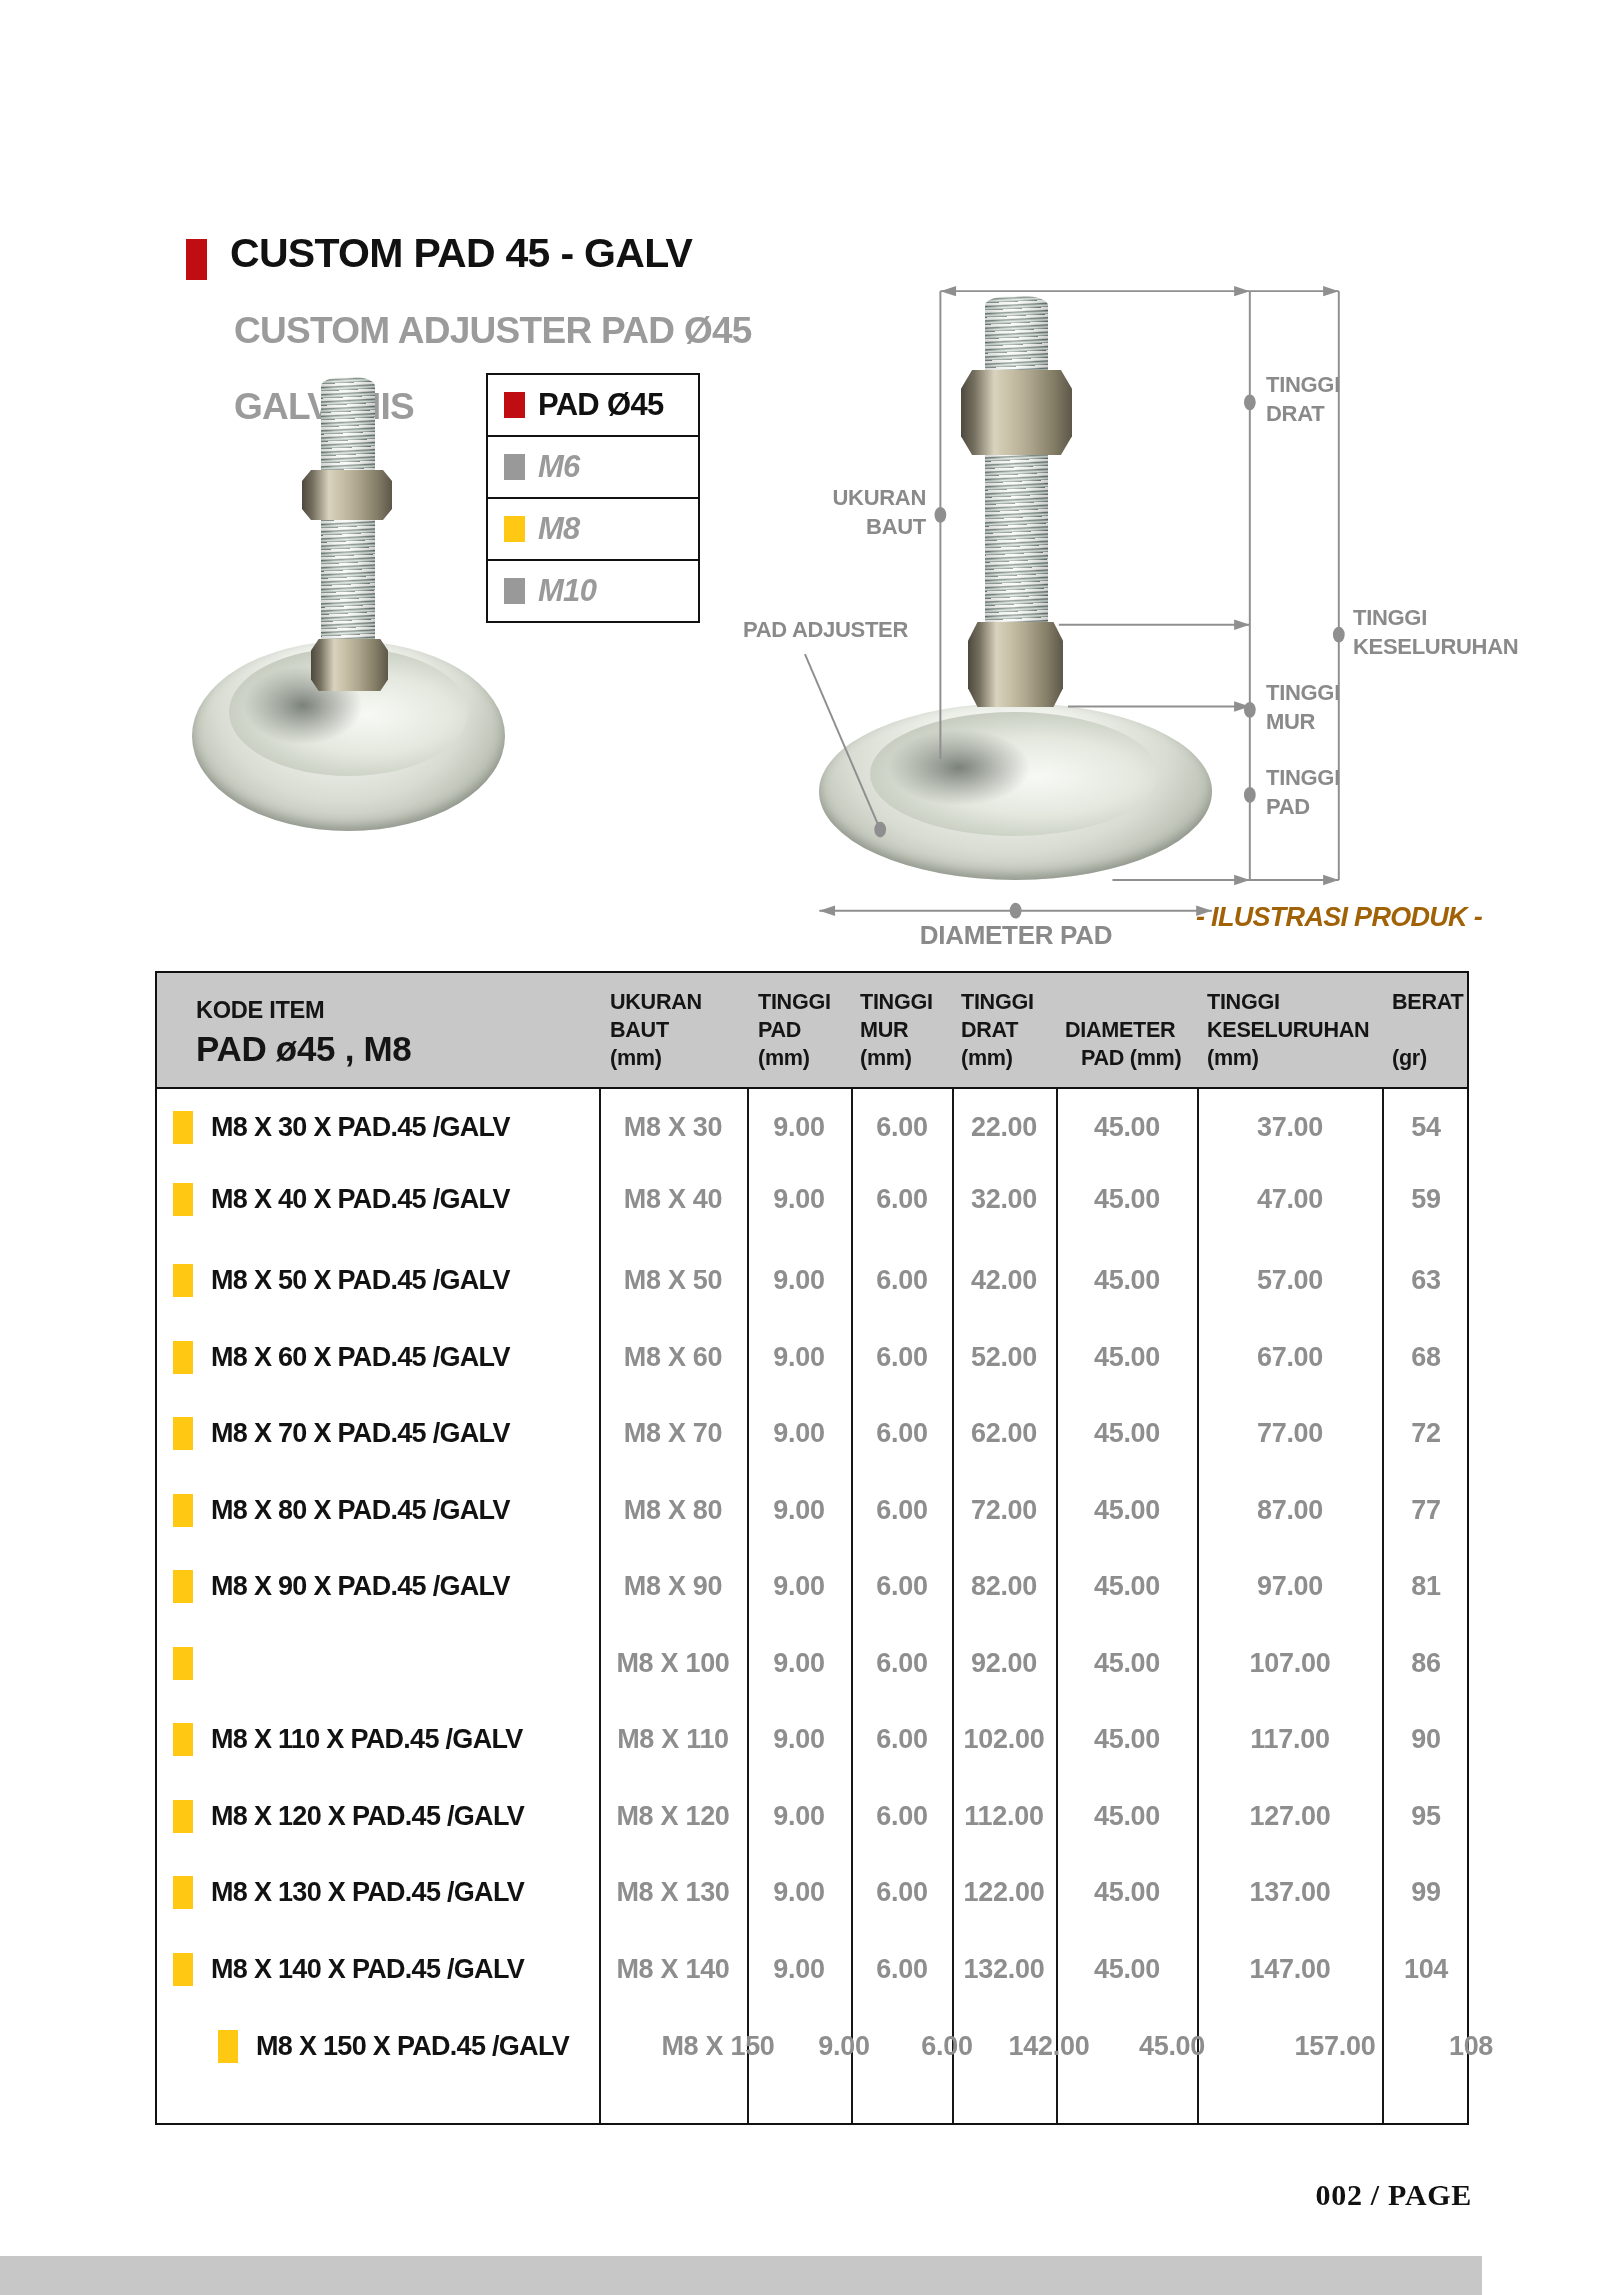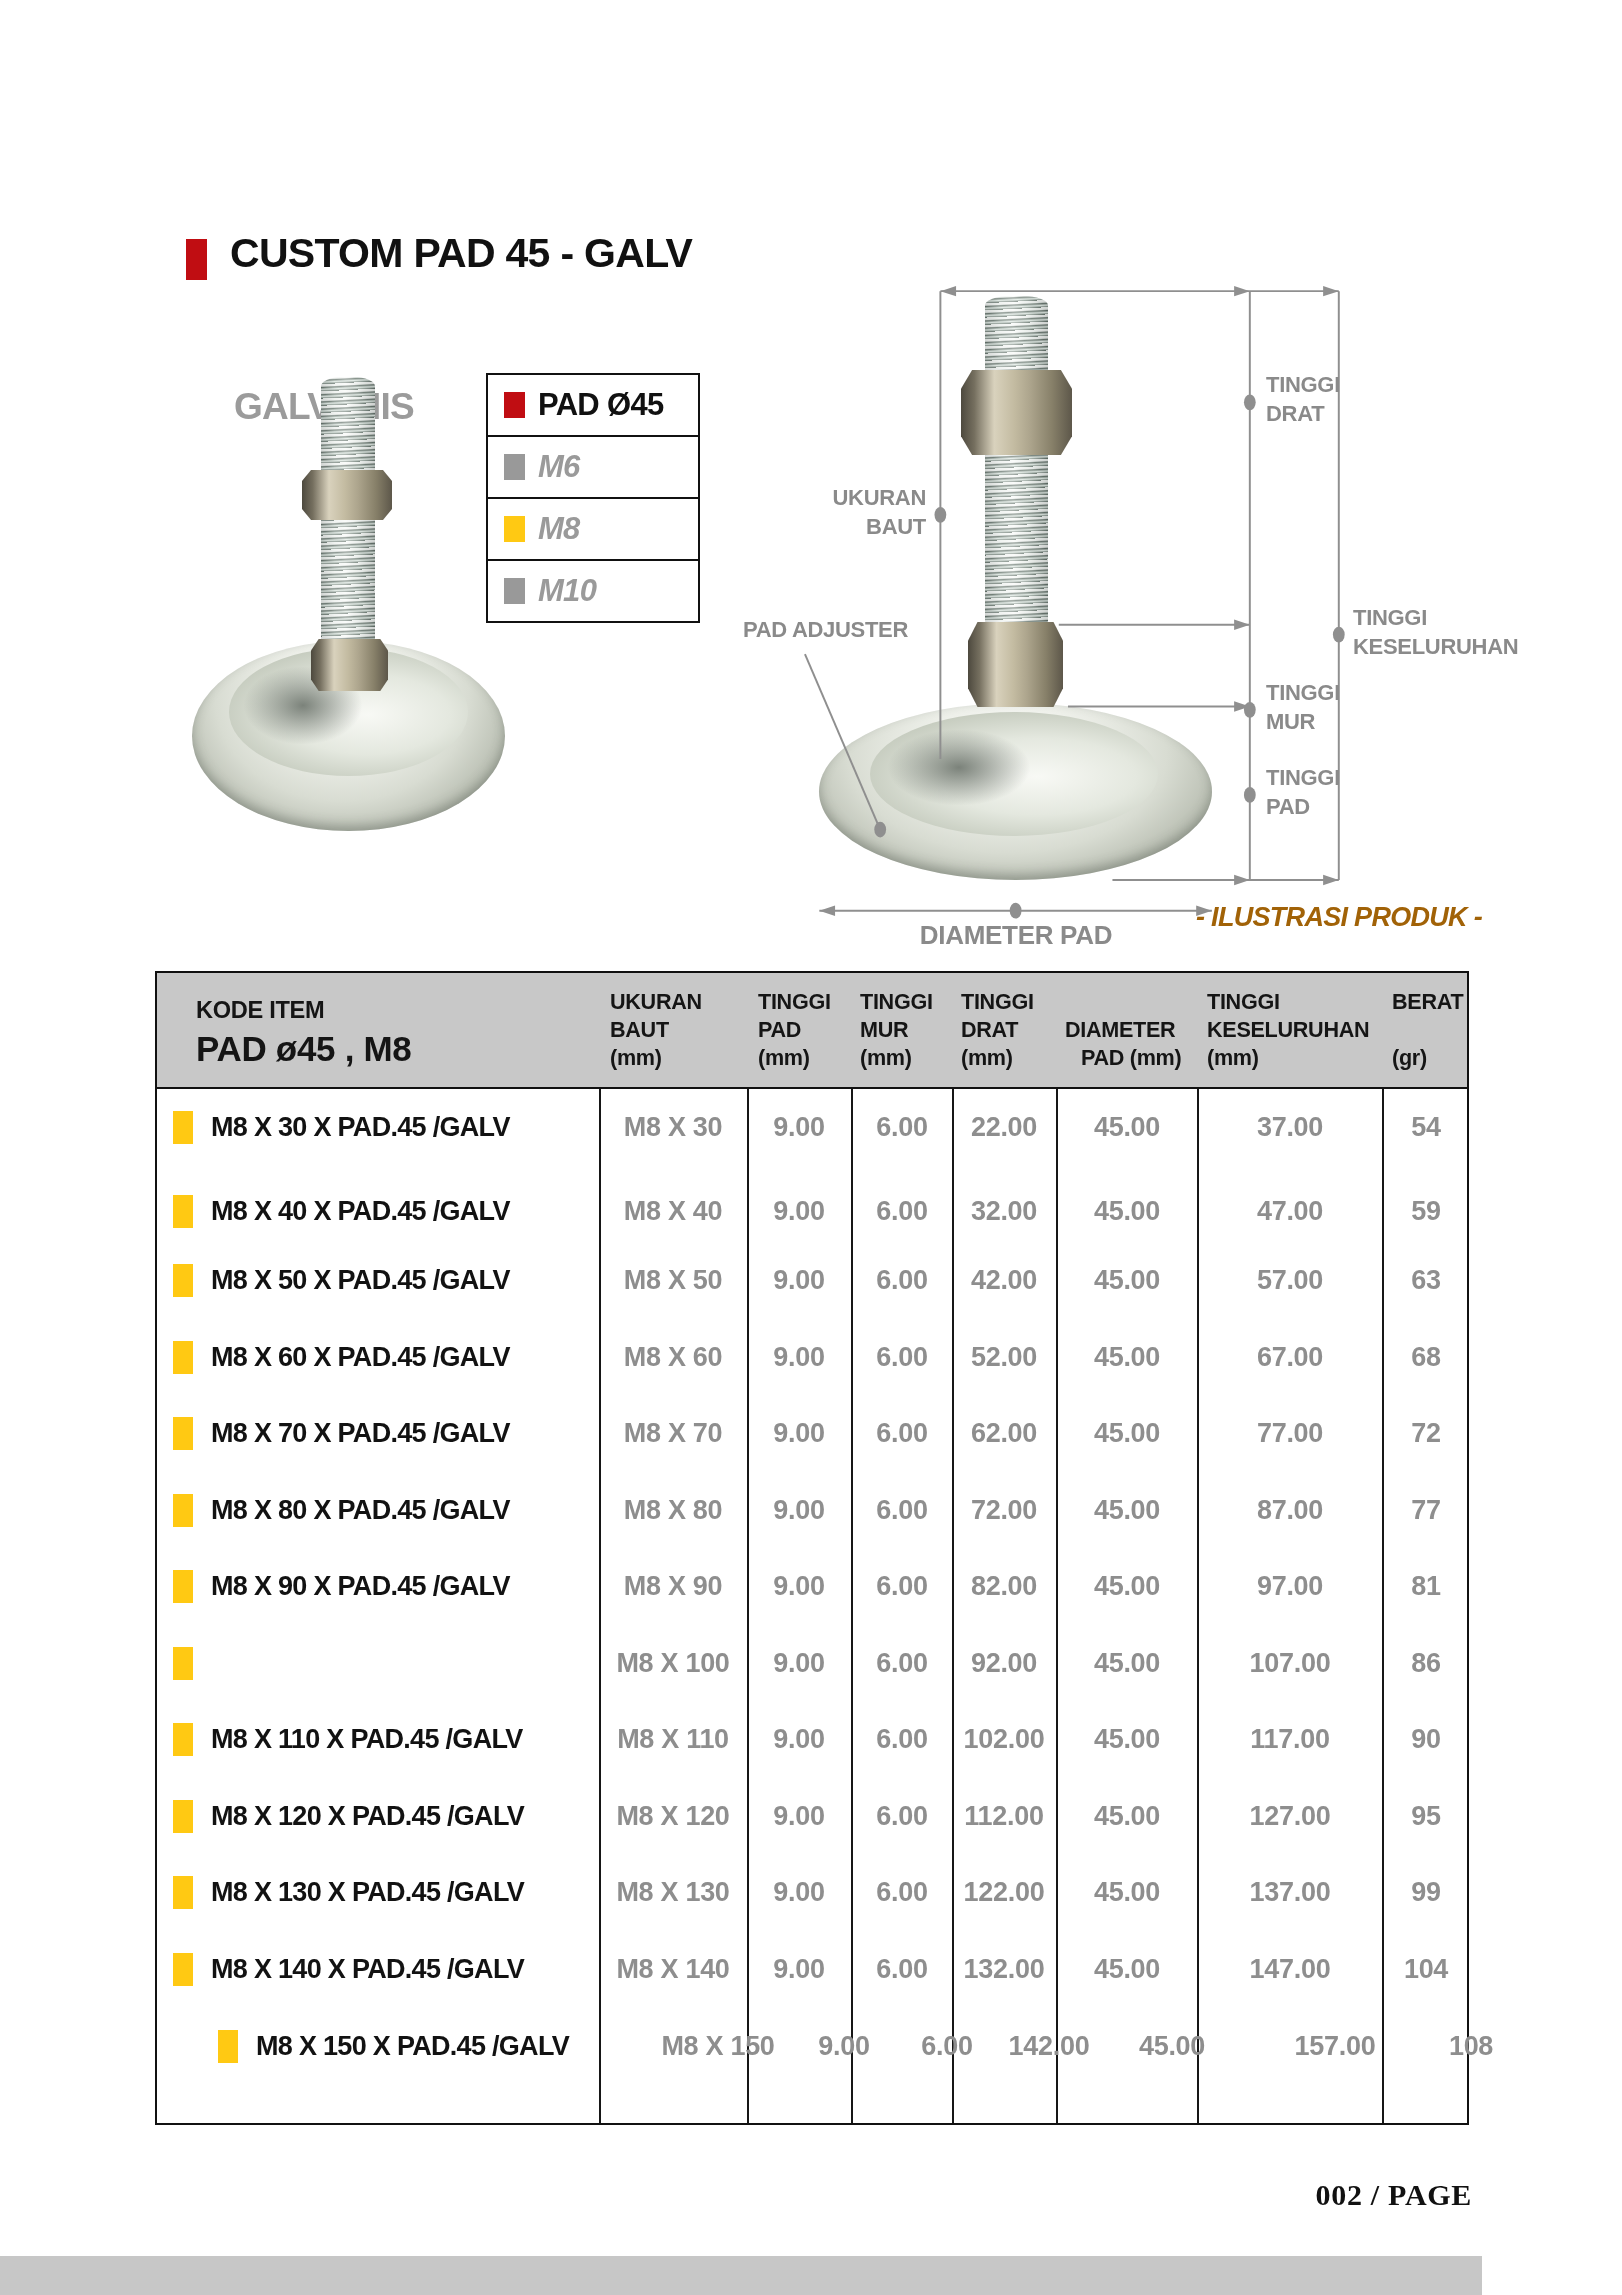--- a/index.html
+++ b/index.html
@@ -74,20 +74,21 @@
 
   svg.overlay{position:absolute;left:0;top:0;pointer-events:none;}
 </style>
 </head>
 <body>
 
 <div class="page">
 
   <div class="abs title-sq"></div>
   <div class="abs title">CUSTOM PAD 45 - GALV</div>
+  <div class="abs subtitle sub1">CUSTOM ADJUSTER PAD Ø45</div>
   <div class="abs subtitle sub2">GALVANIS</div>
 
   <div class="abs" style="left:0;top:0;width:0;height:0;">
     <div class="abs rod" style="left:321px;top:377px;width:54px;height:271px;background-size:auto,auto;"></div>
     <div class="abs dome" style="left:192px;top:641px;width:313px;height:190px;"></div>
     <div class="abs dome-top" style="left:229px;top:648px;width:239px;height:128px;"></div>
     <div class="abs nut" style="left:302px;top:470px;width:90px;height:50px;"></div>
     <div class="abs nut" style="left:311px;top:639px;width:77px;height:52px;"></div>
   </div>
 
@@ -232,21 +233,21 @@
           <div class="row-sq"></div>
           <div class="kode">M8 X 30 X PAD.45 /GALV</div>
           <div class="val" style="left: 516px;">M8 X 30</div>
           <div class="val" style="left: 642px;">9.00</div>
           <div class="val" style="left: 745px;">6.00</div>
           <div class="val" style="left: 847px;">22.00</div>
           <div class="val" style="left: 970px;">45.00</div>
           <div class="val" style="left: 1133px;">37.00</div>
           <div class="val" style="left: 1269px;">54</div>
         </div>
-        <div class="trow" style="top: 200px; text-align: right;">
+        <div class="trow" style="top: 188px; text-align: right;">
           <div class="row-sq"></div>
           <div class="kode">M8 X 40 X PAD.45 /GALV</div>
           <div class="val" style="left: 516px;">M8 X 40</div>
           <div class="val" style="left: 642px;">9.00</div>
           <div class="val" style="left: 745px;">6.00</div>
           <div class="val" style="left: 847px;">32.00</div>
           <div class="val" style="left: 970px;">45.00</div>
           <div class="val" style="left: 1133px;">47.00</div>
           <div class="val" style="left: 1269px;">59</div>
         </div>

